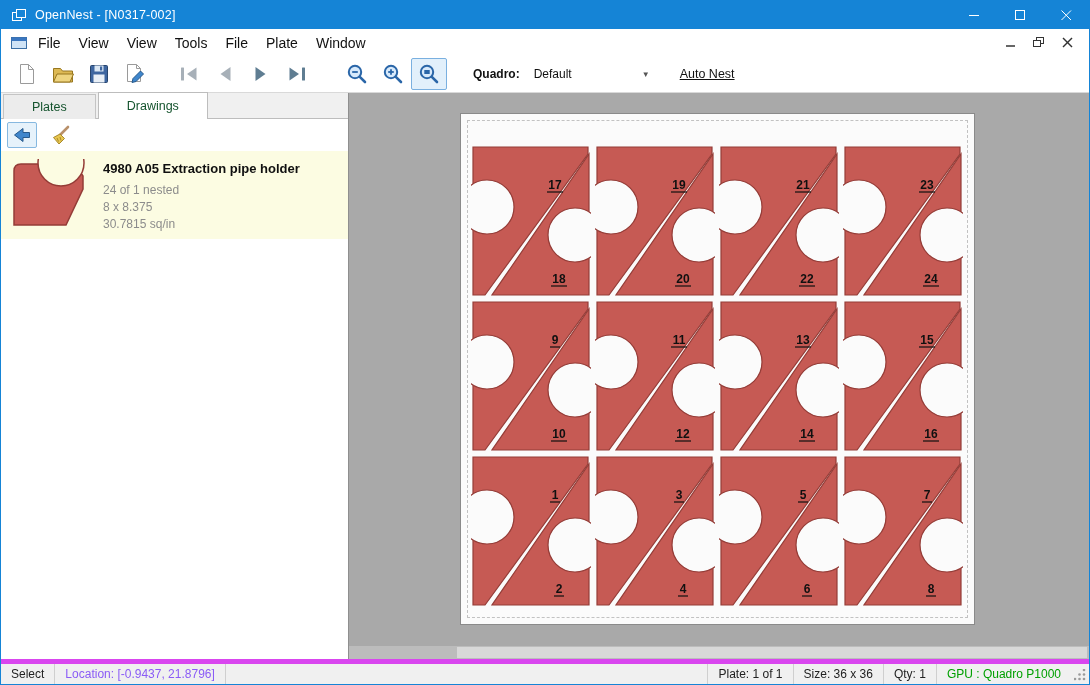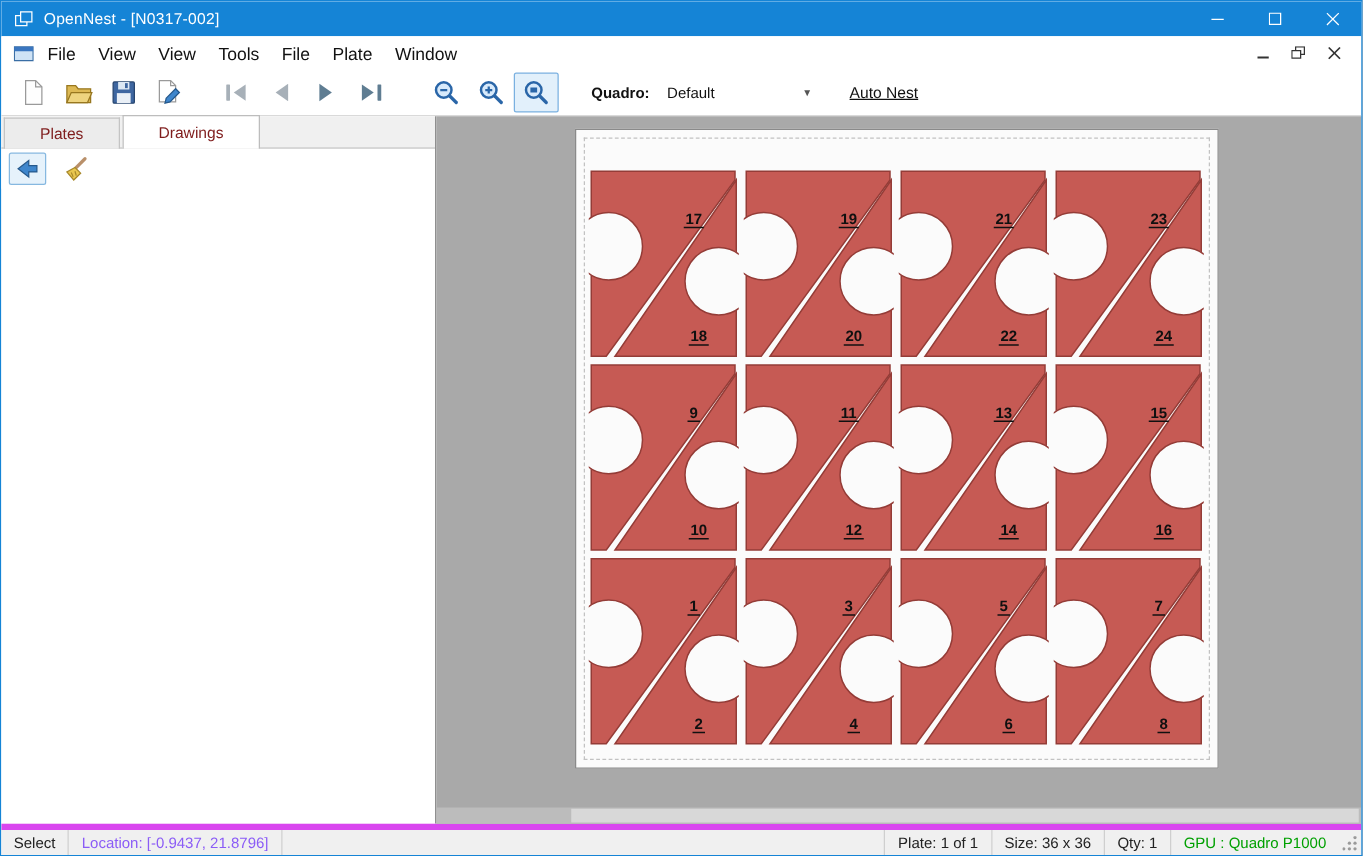--- a/index.html
+++ b/index.html
@@ -27,32 +27,32 @@
   .ml18 { margin-left:18px; } .ml24 { margin-left:24px; } .ml26 { margin-left:26px; }
   .engine-label { font-size:12px; font-weight:bold; color:#111; }
   .engine-select { width:128px; height:24px; margin-left:8px; display:flex; align-items:center; justify-content:space-between; padding:0 6px; font-size:12px; color:#111; background:#fff; }
   .engine-arrow { font-size:8px; color:#555; }
   .autonest { margin-left:24px; font-size:12.5px; color:#111;text-decoration:underline; }
 
   
   .main { display:flex; flex:1 1 auto; min-height:0; }
   .sidebar { width:348px; background:#fff; border-right:1px solid #8f8f8f; display:flex; flex-direction:column; flex:0 0 auto; }
   .tabstrip { height:26px; background:#f0f0f0; display:flex; align-items:flex-end; border-bottom:1px solid #bdbdbd; padding-left:2px; }
-  .tab { font-size:12.5px; padding:5px 28px; border:1px solid #c4c4c4; border-bottom:none; background:#ececec; margin-right:2px; position:relative; top:1px; color:#7f1d1d; }
+  .tab { font-size:12.5px; padding:5px 28px; border:1px solid #c4c4c4; border-bottom:none; background:#ececec; margin-right:2px; position:relative; top:1px; color:#14532d; }
   .tab.active { background:#fff; border-color:#bdbdbd; z-index:2; padding:6px 28px; }
   .panel-toolbar { height:32px; display:flex; align-items:center; padding-left:6px; gap:8px; background:#fff; }
   .ptbtn { width:30px; height:26px; display:flex; align-items:center; justify-content:center; }
   .ptbtn.boxed { border:1px solid #86b8e0; background:#e6f2fb; border-radius:2px; }
   .drawing-item { display:flex; background:#fcfce2; padding:8px; height:88px; flex:0 0 auto; }
   .item-text { margin-left:14px; padding-top:2px; }
   .item-title { font-size:13px; font-weight:bold; color:#101010; margin-bottom:6px; }
   .item-line { font-size:12px; color:#8c8c8c; line-height:17px; }
 
   .canvas { position:relative; flex:1 1 auto; background:#a9a9a9; overflow:hidden; }
-  .plate { position:absolute; left:111px; top:10px; width:515px; height:512px; background:#fbfbfb; border:1px solid #8a8a8a; }
+  .plate { position:absolute; left:111px; top:20px; width:515px; height:512px; background:#fbfbfb; border:1px solid #8a8a8a; }
   .plate-dashed { position:absolute; left:6px; top:6px; right:6px; bottom:6px; border:1px dashed #c2c2c2; }
   #plate-grid { position:absolute; left:10px; top:31px; display:grid; grid-template-columns:repeat(4,120px); grid-auto-rows:152px; column-gap:4px; row-gap:3px; }
   #plate-grid svg text { font-family:"Liberation Sans", sans-serif; }
   .hscroll { position:absolute; left:0; right:0; bottom:0; height:13px; background:#bcbcbc; }
   .hscroll-thumb { position:absolute; left:108px; top:1px; bottom:1px; right:2px; background:#d8d8d8; }
 
   
   .statusbar { height:25px; background:#f0f0f0; border-top:5px solid #d946ef; display:flex; align-items:center; font-size:12px; color:#222; flex:0 0 auto; }
   .sb-cell { padding:0 10px; height:100%; display:flex; align-items:center; white-space:nowrap; }
   .sb-div { width:1px; height:100%; background:#cfcfcf; flex:0 0 auto; }
@@ -228,20 +228,34 @@
         </div>
         <div class="ptbtn">
           <svg width="22" height="22" viewBox="0 0 22 22">
               <line x1="19" y1="3" x2="11.5" y2="10.5" stroke="#b9906a" stroke-width="2.6" stroke-linecap="round"></line>
               <path d="M11,10 L15.5,14.5 L10,20 L4.5,13.5 z" fill="#e9c74f" stroke="#a8892c"></path>
               <line x1="8" y1="14" x2="9.5" y2="17.5" stroke="#a8892c" stroke-width="1"></line>
               <line x1="11" y1="13" x2="12" y2="16.5" stroke="#a8892c" stroke-width="1"></line>
             </svg>
         </div>
       </div>
+      <div class="drawing-item">
+        <span style="display:flex;">
+          <svg width="80" height="70" viewBox="0 0 80 70">
+            <path d="M5,66 L5,12 Q5,5 12,5 L66,5 L74,17 L74,30 L57,66 Z" fill="#c65a54" stroke="#943c37" stroke-width="1.5"></path>
+            <circle cx="52" cy="4" r="23" fill="#fcfce2" stroke="#943c37" stroke-width="1.5"></circle>
+          </svg>
+        </span>
+        <div class="item-text">
+          <div class="item-title">4980 A05 Extraction pipe holder</div>
+          <div class="item-line">24 of 1 nested</div>
+          <div class="item-line">8 x 8.375</div>
+          <div class="item-line">30.7815 sq/in</div>
+        </div>
+      </div>
     </div>
 
     <div class="canvas">
       <div class="plate">
         <div class="plate-dashed"></div>
         <div id="plate-grid">
             <svg class="tile" width="120" height="152" viewBox="0 0 120 152">
               <path d="M2,2 L117,2 L117,9 L14,150 L2,150 Z" fill="#c65a54" stroke="#943c37" stroke-width="1.2"></path>
               <path d="M118,9 L118,150 L21,150 Z" fill="#c65a54" stroke="#943c37" stroke-width="1.2"></path>
               <circle cx="16" cy="62" r="27" fill="#fbfbfb" stroke="#943c37" stroke-width="1.2"></circle>

